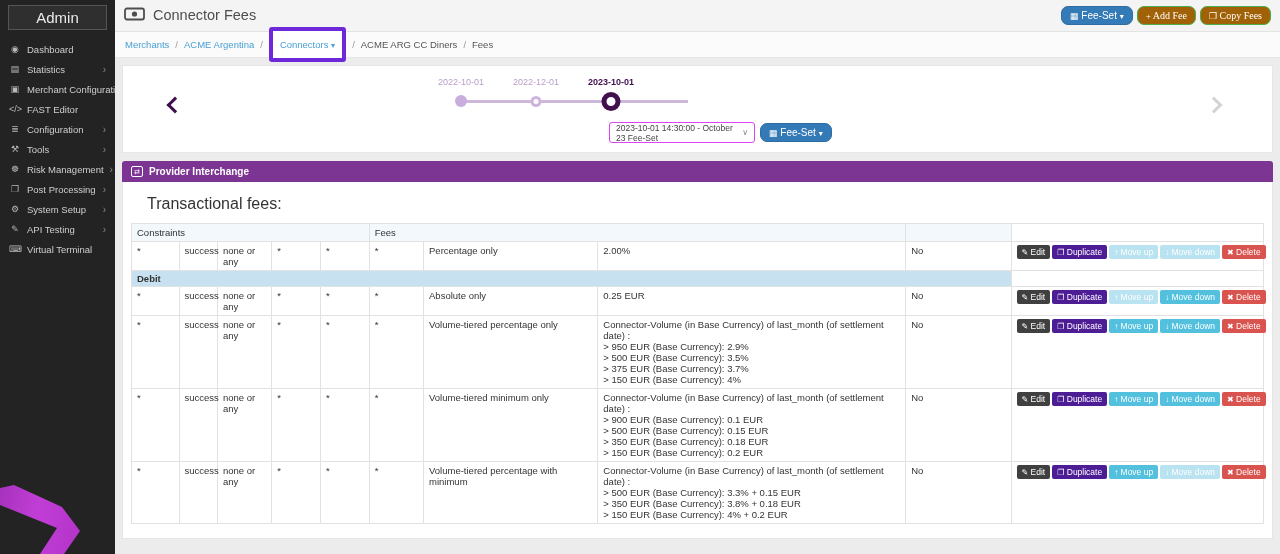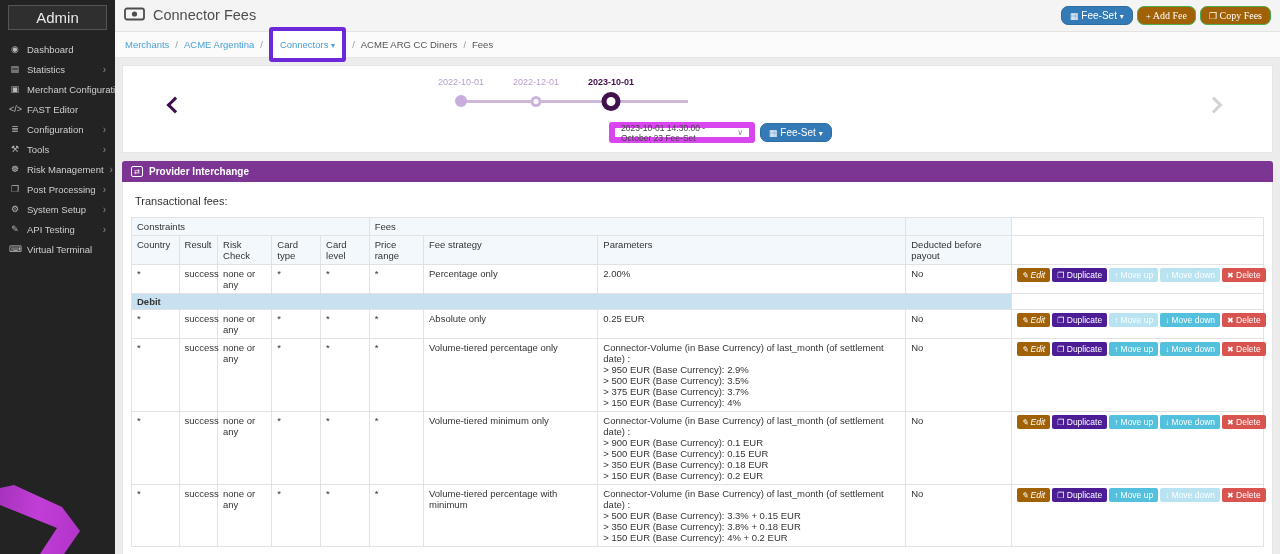--- a/index.html
+++ b/index.html
@@ -40,41 +40,41 @@
   .tl-line { position:absolute; left:338px; top:34px; width:227px; height:3px; background:#cdb8d9; }
   .tl-points { position:absolute; left:338px; top:11px; height:40px; }
   .tl-point { position:absolute; top:0; width:0; cursor:pointer; }
   .tl-label { position:absolute; top:0; left:0; transform:translateX(-50%); white-space:nowrap; font-size:9px; color:#b9a0ca;text-align:center; }
   .tl-dot { position:absolute; left:0; transform:translateX(-50%); border-radius:50%; display:block; }
   .tl-point.past .tl-dot { top:18px; width:12px; height:12px; background:#c9aedd; }
   .tl-point.past-open .tl-dot { top:19px; width:11px; height:11px; background:#fff; border:3px solid #cdb4de; }
   .tl-point.active .tl-label { color:#42104d; font-weight:bold; }
   .tl-point.active .tl-dot { top:15px; width:19px; height:19px; background:#fff; border:5px solid #42104d; }
   .fee-select-row { position:absolute; left:486px; top:56px; display:flex; gap:5px; align-items:center; }
-  .select-box { width:146px; height:21px; background:#fff; border:6px solid #d946ef; border-radius:3px; display:flex; align-items:center; justify-content:space-between; padding:0 6px; font-size:8.5px; color:#444; cursor:pointer; }
+  .select-box { width:146px; height:21px; background:#fff; border:1px solid #d946ef; border-radius:3px; display:flex; align-items:center; justify-content:space-between; padding:0 6px; font-size:8.5px; color:#444; cursor:pointer; }
   .sel-caret { color:#888; font-size:8px; }
 
   
   .purple-bar { margin:8px 7px 0; height:21px; background:#7d3593; border-radius:3px 3px 0 0; color:#fff; font-size:10px; font-weight:bold; display:flex; align-items:center; gap:6px; padding:0 9px; }
   .pi-icon { display:inline-flex; align-items:center; justify-content:center; width:12px; height:11px; border:1px solid #fff; border-radius:2px; font-size:7px; font-weight:normal; }
 
   
   .content-card { margin:0 7px; background:#fff; border:1px solid #e6e6e6; border-top:none; padding:9px 8px 8px; min-height:357px; }
-  .table-caption { font-size:11px; color:#333; margin:4px 4px 10px; }
+  .table-caption { font-size:16px; color:#333; margin:4px 16px 10px; }
   table.fees { width:100%; border-collapse:collapse; font-size:9.5px; color:#333; table-layout:fixed; }
   table.fees th, table.fees td { border:1px solid #e2e2e2; padding:3px 5px; text-align:left; vertical-align:top; line-height:11px; }
   table.fees thead th { font-weight:normal; background:#f2f8fc; }
   table.fees th.plain, table.fees td.plain { background:#fff; border-left:1px solid #e2e2e2; }
   tr.section-row td { background:#c7e1f1; font-weight:bold; padding:2px 5px; }
   tr.section-row td.plain { background:#fff; font-weight:normal; }
   td.params { white-space:normal; }
   td.actions { padding:2px 4px; white-space:nowrap; }
   .abtn { font-family:inherit; font-size:8.5px; color:#fff; border:none; border-radius:2px; padding:2px 5px; margin-right:2px; cursor:pointer; }
   .aic { font-size:8px; }
-  .abtn.b-edit { background:#a16207;font-style:italic; }
+  .abtn.b-edit { background:#404040; }
   .abtn.b-dup  { background:#4c1d95; }
   .abtn.b-up, .abtn.b-down { background:#53c0de; }
   .abtn.disabled { background:#b9e3f1; cursor:default; }
   .abtn.b-del { background:#d9534f; }
 
   col.c-country{width:4.2%} col.c-result{width:3.4%} col.c-risk{width:4.8%} col.c-ctype{width:4.3%}
   col.c-clevel{width:4.3%} col.c-price{width:4.8%} col.c-strategy{width:15.4%} col.c-params{width:27.2%}
   col.c-deducted{width:9.3%} col.c-actions{width:22.3%}
 </style>
 </head>
@@ -220,32 +220,20 @@
           <col class="c-deducted">
           <col class="c-actions">
       </colgroup>
       <thead id="fees-thead">
           <tr>
             <th colspan="5">Constraints</th>
             <th colspan="3">Fees</th>
             <th></th>
             <th class="plain"></th>
           </tr>
-          <tr>
-            <th>Country</th>
-            <th>Result</th>
-            <th>Risk Check</th>
-            <th>Card type</th>
-            <th>Card level</th>
-            <th>Price range</th>
-            <th>Fee strategy</th>
-            <th>Parameters</th>
-            <th>Deducted before payout</th>
-            <th class="plain"></th>
-          </tr>
         </thead>
       <tbody id="fees-tbody">
           <tr>
             <td>*</td>
             <td>success</td>
             <td>none or any</td>
             <td>*</td>
             <td>*</td>
             <td>*</td>
             <td>Percentage only</td>

